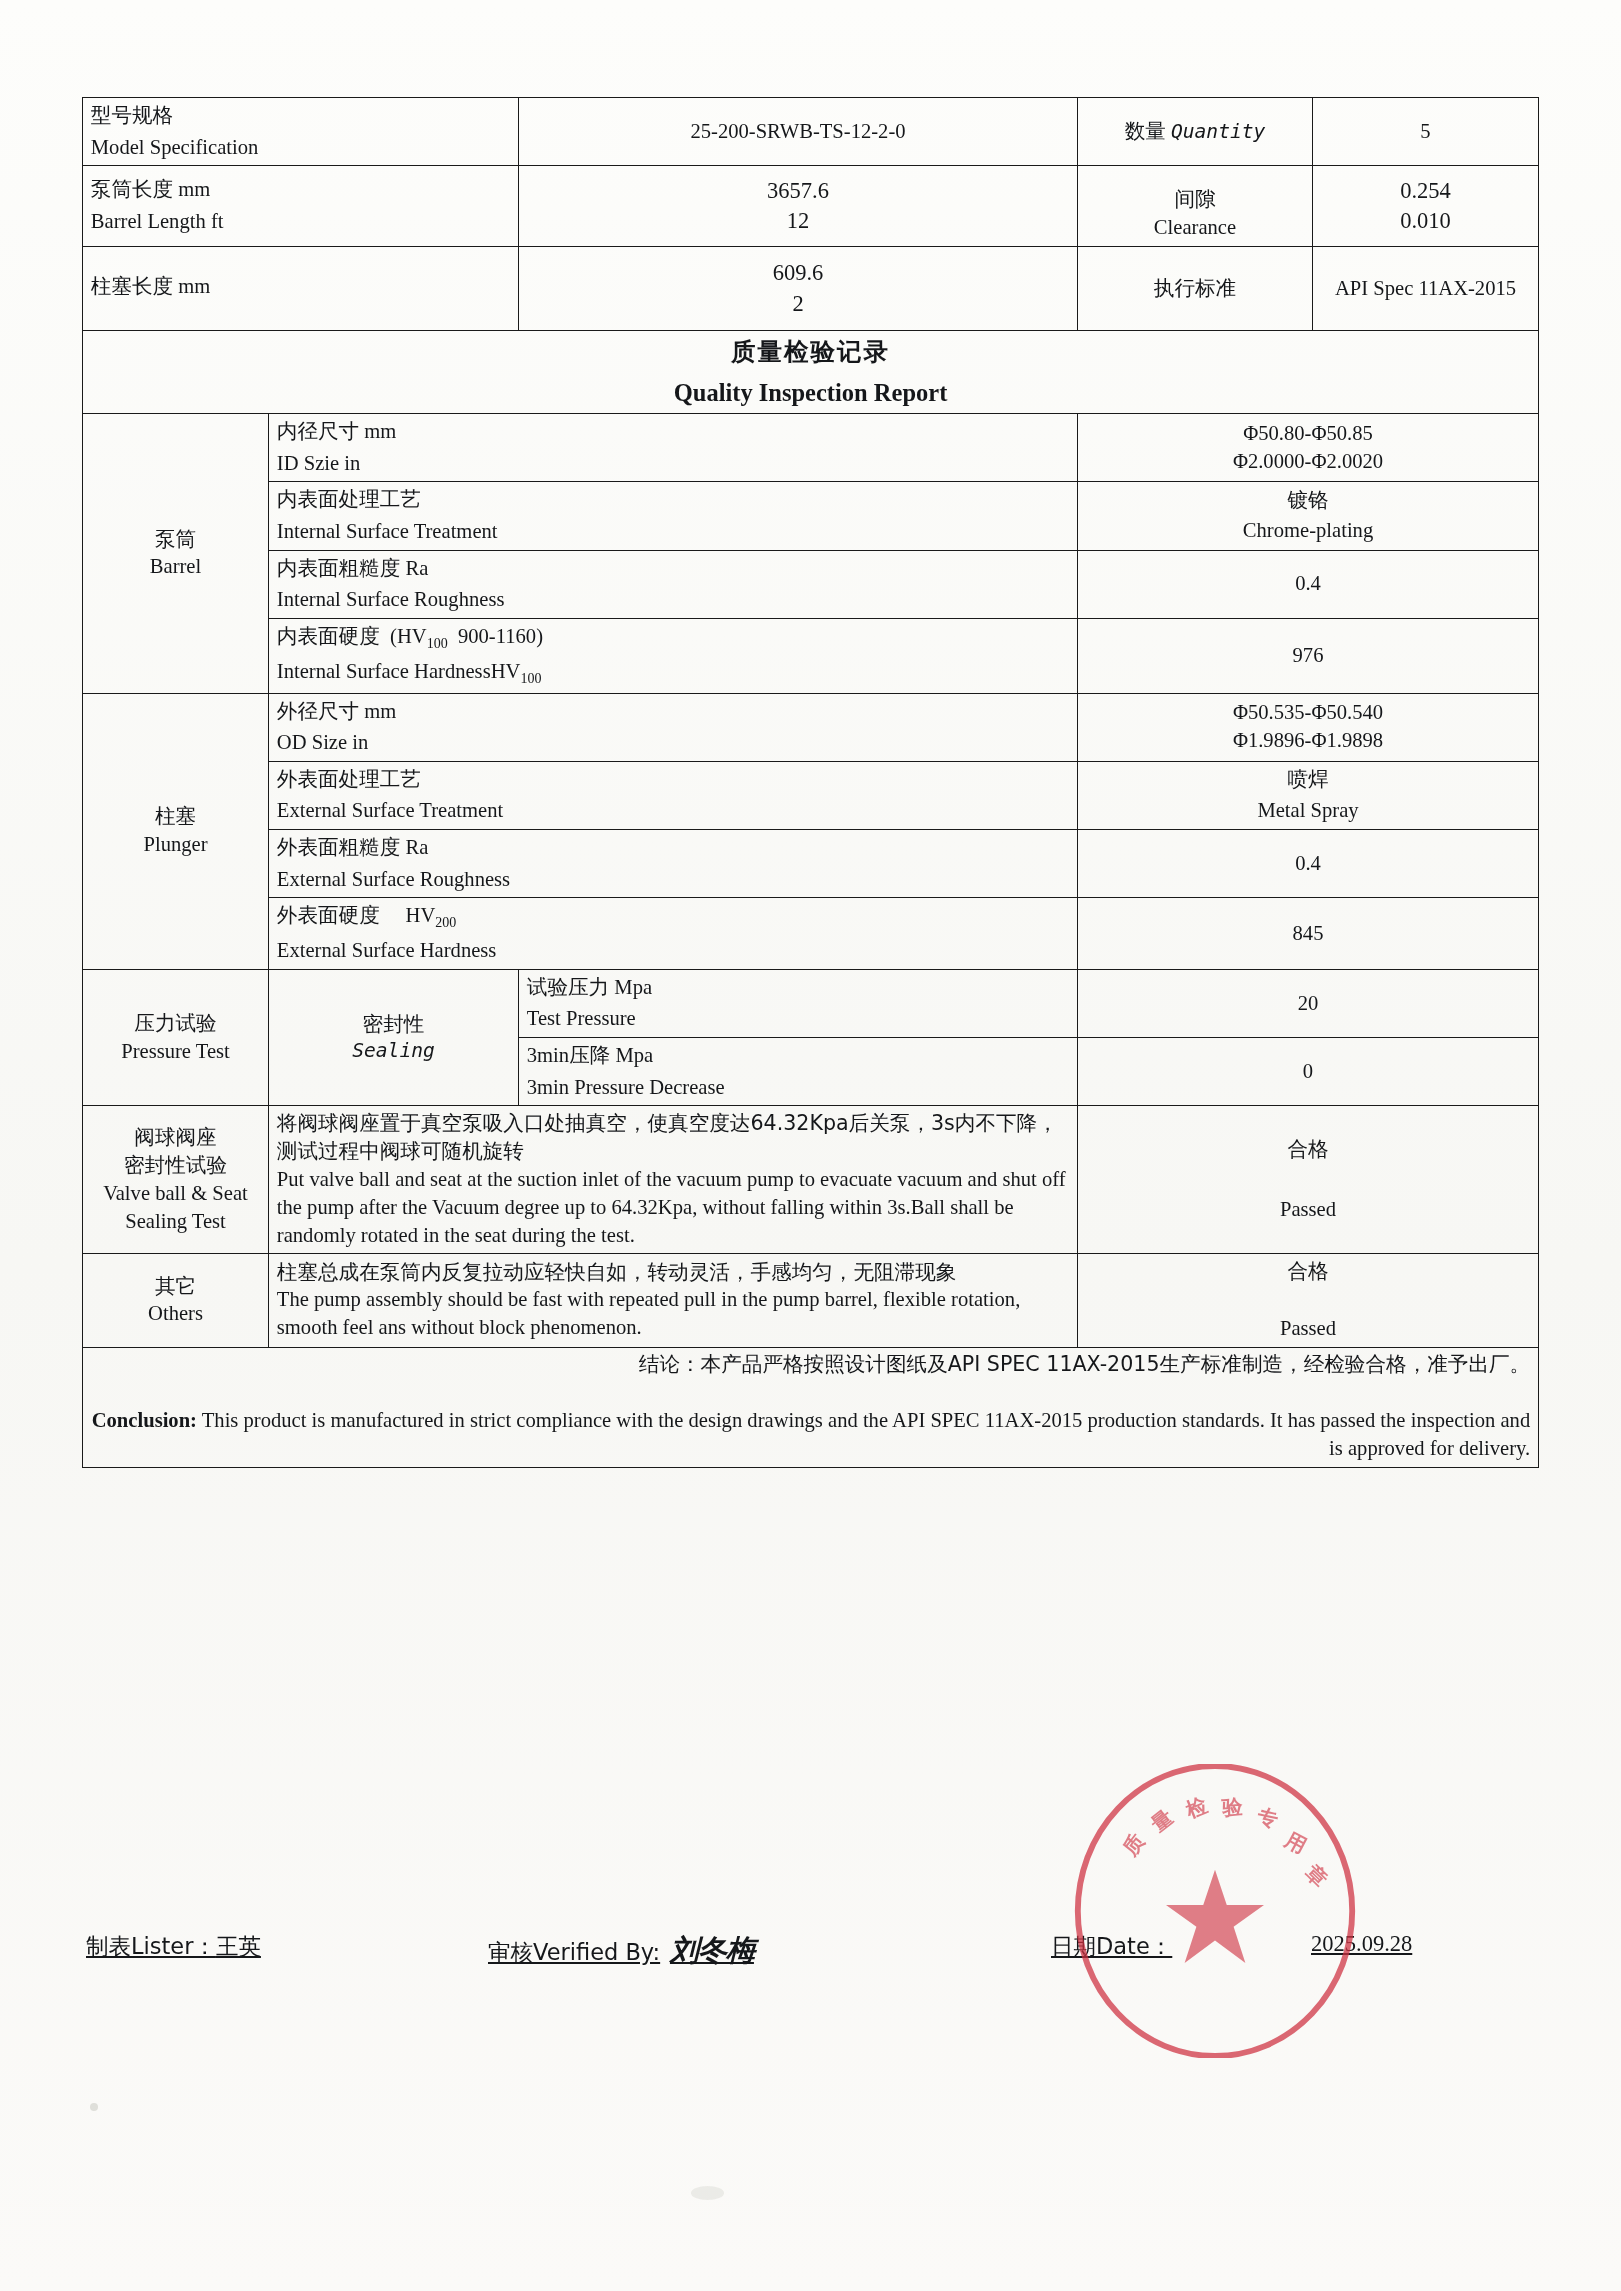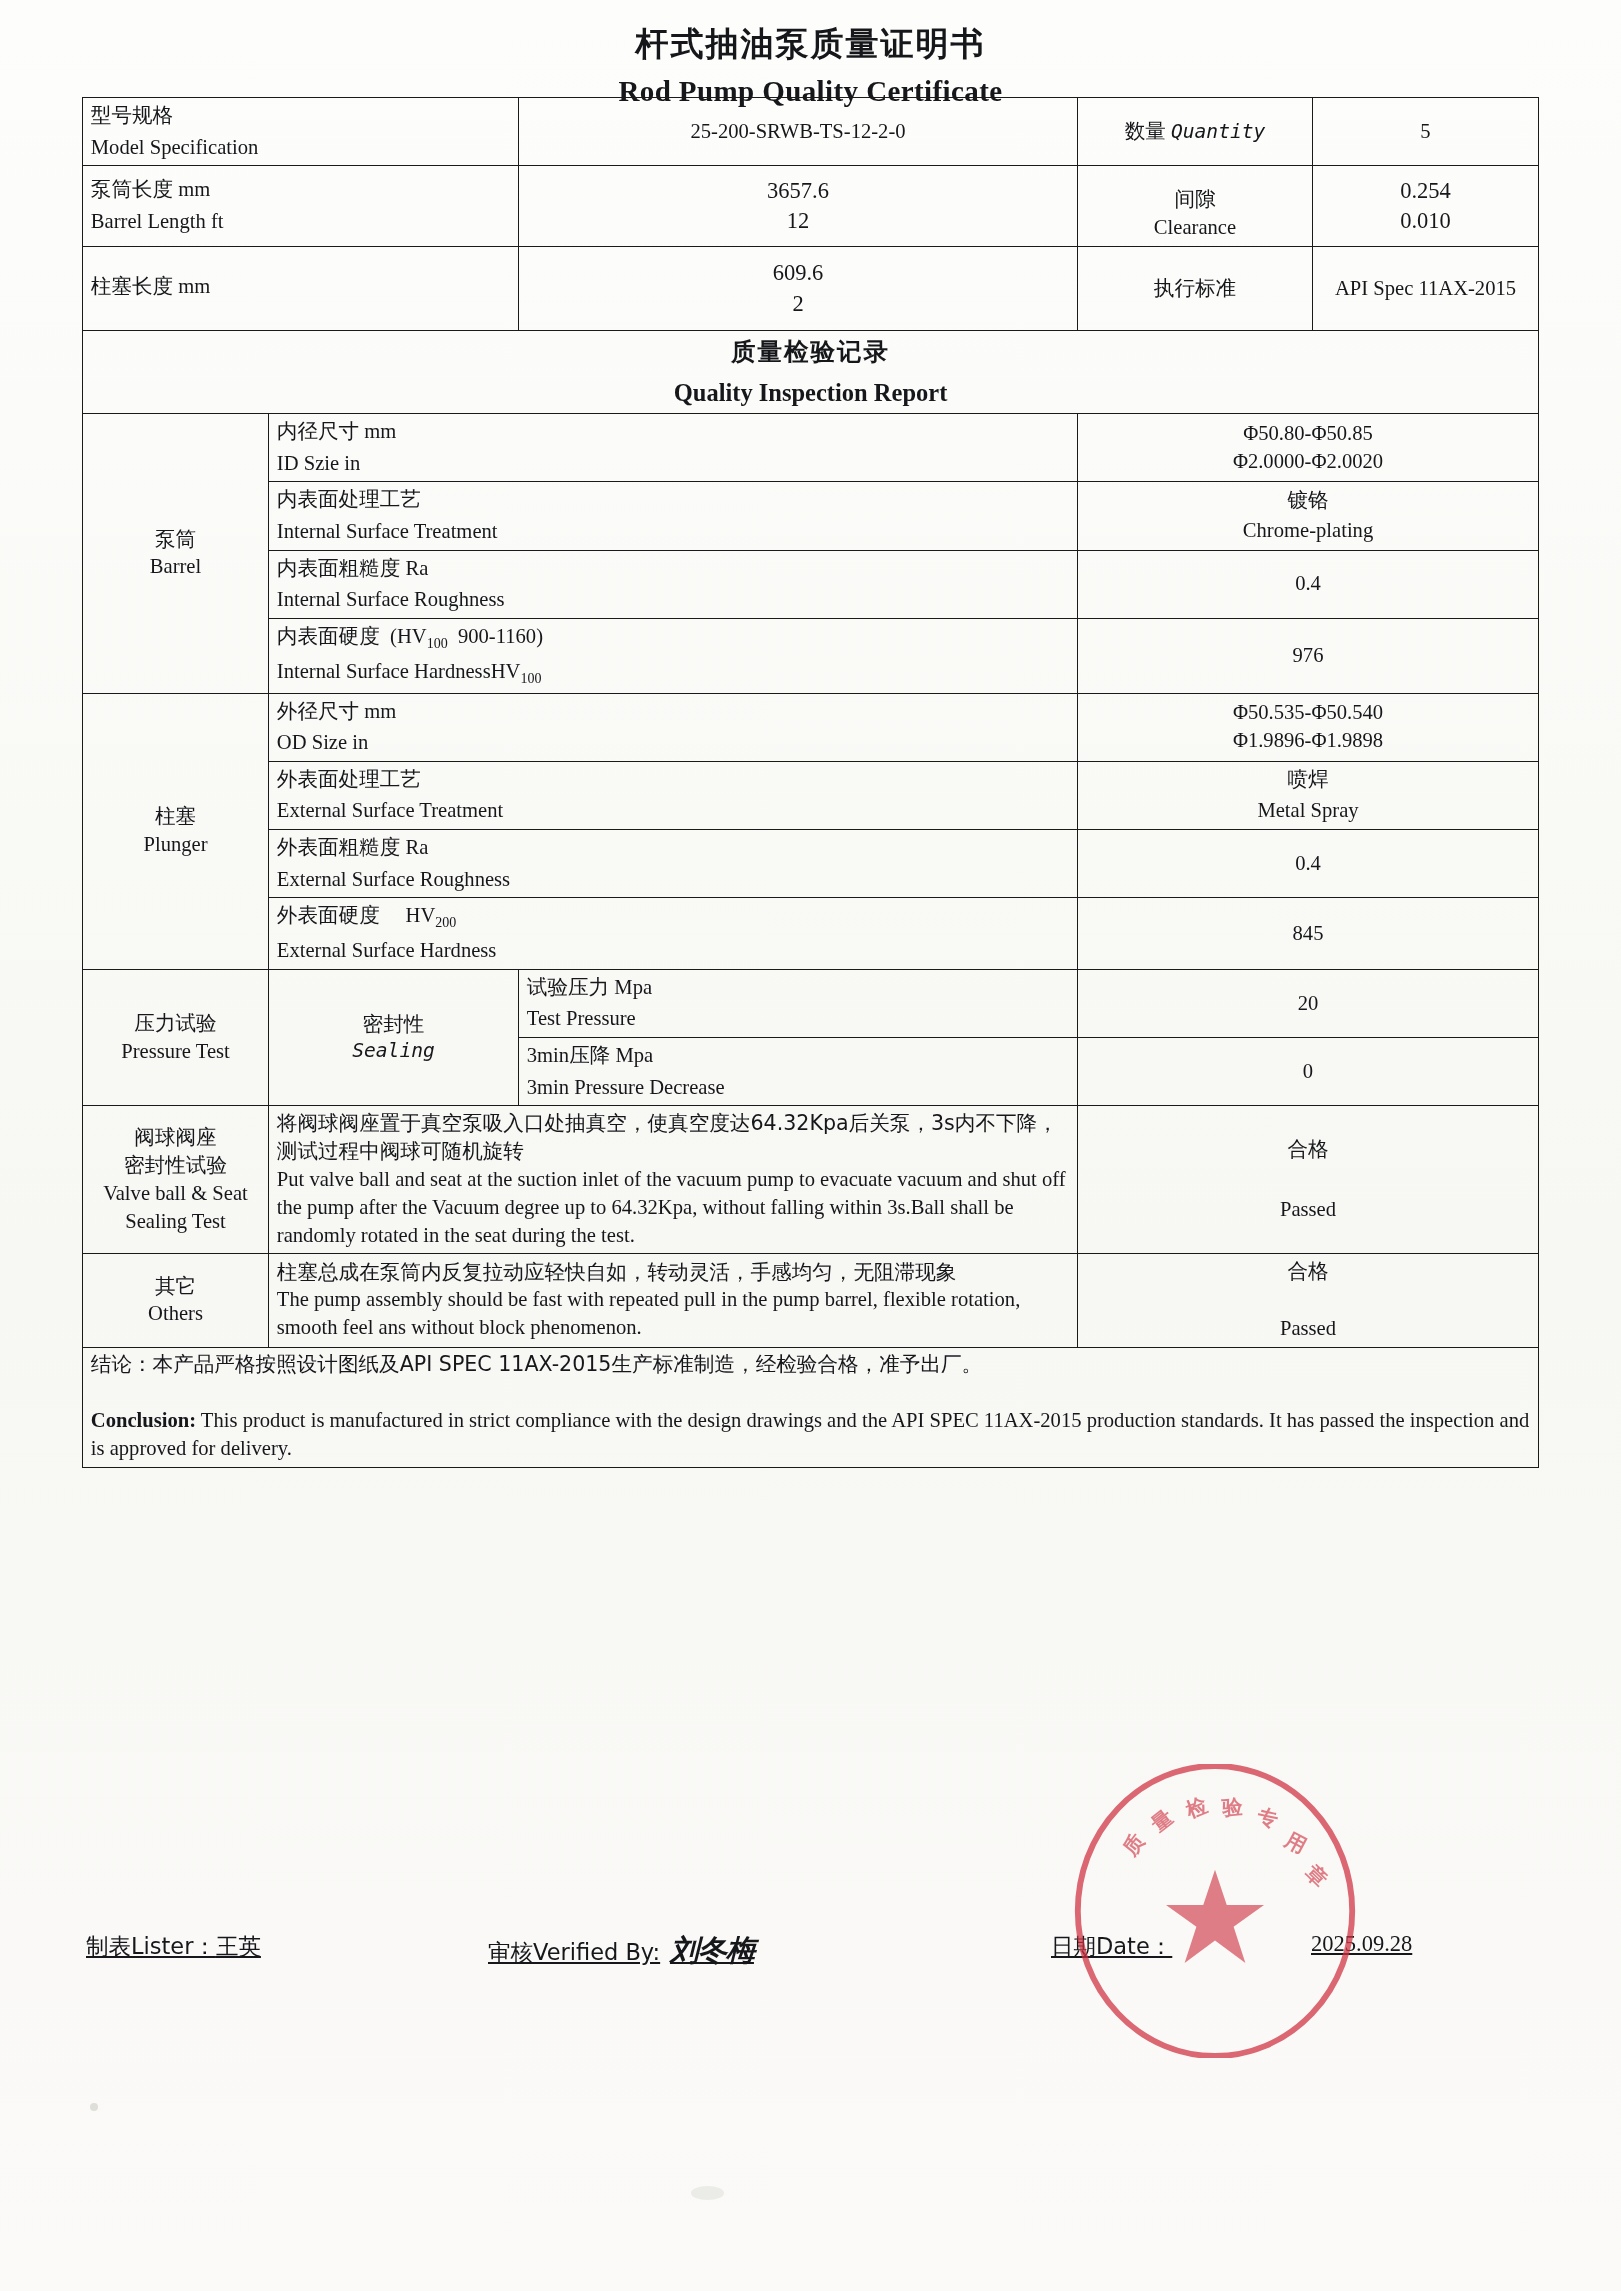--- a/index.html
+++ b/index.html
@@ -80,21 +80,21 @@
 
   sub{font-size:0.68em;}
 
   .para{
     font-size:21.6px;line-height:1.55;text-align:left;padding:9.8px 11.8px 11.8px 11.8px;
   }
   .para .cnl{font-family:"DejaVu Sans","Liberation Sans",sans-serif;display:block;}
   .para .enl{display:block;}
 
   .concl{
-    font-size:21.6px;line-height:1.6;text-align:left;padding:9.8px 13.7px 13.7px 13.7px;
+    font-size:21.6px;line-height:1.6;text-align:right;padding:9.8px 13.7px 13.7px 13.7px;
   }
   .concl .cnl{font-family:"DejaVu Sans","Liberation Sans",sans-serif;display:block;margin-bottom:3.9px;}
   .concl .enl{display:block;margin-top:28px;}
   .concl b{font-weight:700;}
 
   .footer{
     position:absolute;left:86px;top:1931px;width:1451px;
     font-size:22.5px;
   }
   .footer .row{position:relative;height:55px;}
@@ -123,24 +123,20 @@
     background:#e7e7e2;opacity:.8;
   }
 </style>
 </head>
 <body>
 
 <div class="page"></div>
 
 <div class="sheet">
 
-  <div class="titles">
-    <div class="t-cn">杆式抽油泵质量证明书</div>
-    <div class="t-en">Rod Pump Quality Certificate</div>
-  </div>
 
   <table class="cert">
     <colgroup>
       <col style="width:186px">
       <col style="width:123px">
       <col style="width:127px">
       <col style="width:559px">
       <col style="width:235px">
       <col style="width:226px">
     </colgroup>

